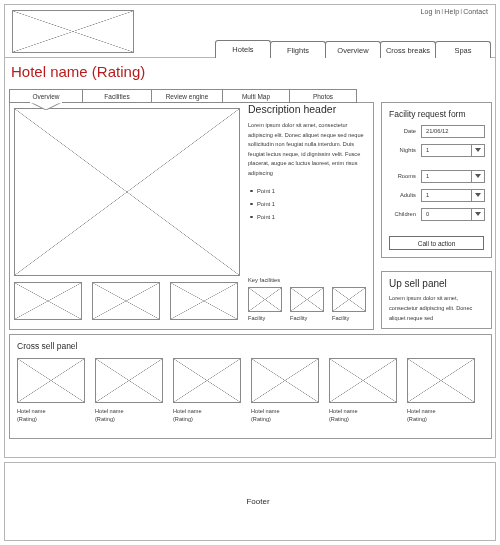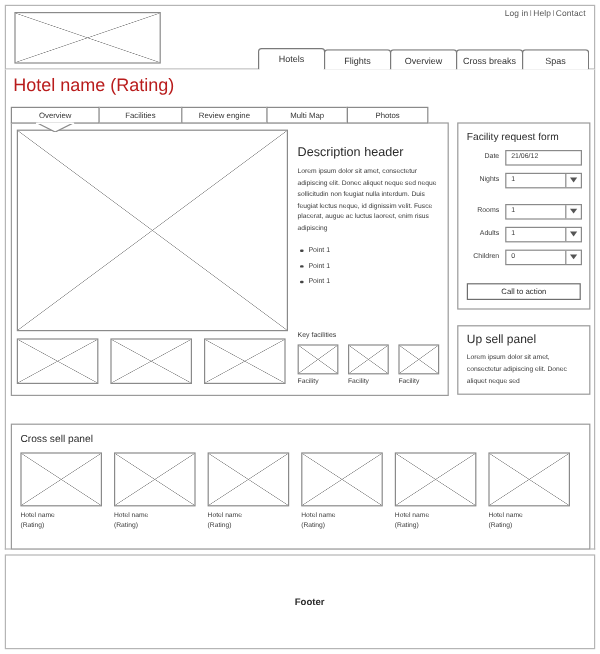--- a/index.html
+++ b/index.html
@@ -166,21 +166,21 @@
     position: absolute;
     left: 4px; top: 179px;
     display: flex;
     gap: 10px;
   }
   .thumb { width: 68px; height: 38px; }
 
   
   .desc-col {
     position: absolute;
-    left: 238px; top: 18px;
+    left: 238px; top: 0;
     width: 122px;
   }
   .desc-head {
     font-size: 10.5px;
     color: #2b2b2b;
     margin-bottom: 6px;
   }
   .desc-body {
     font-size: 5.6px;
     line-height: 1.72;
@@ -311,21 +311,21 @@
   .upsell-body {
     font-size: 5.6px;
     line-height: 1.75;
     color: #3a3a3a;
     margin: 0 7px;
   }
 
   
   .crosssell {
     position: absolute;
-    left: 9px; top: 353px;
+    left: 9px; top: 334px;
     width: 483px; height: 105px;
     border: 1px solid #9a9a9a;
     background: #fff;
   }
   .crosssell-title {
     font-size: 8.5px;
     color: #2b2b2b;
     margin: 6px 0 0 7px;
   }
   .cs-row {
@@ -348,21 +348,21 @@
     left: 4px; top: 462px;
     width: 492px; height: 79px;
     border: 1px solid #b5b5b5;
     background: #fff;
     display: flex;
     align-items: center;
     justify-content: center;
   }
   .footer-text {
     font-size: 8px;
-    font-weight: bold;
+    font-weight: normal;
     color: #2b2b2b;
     margin-left: 16px;
   }
 </style>
 </head>
 <body>
 
 <div class="page">
 
   <div class="topbar">

